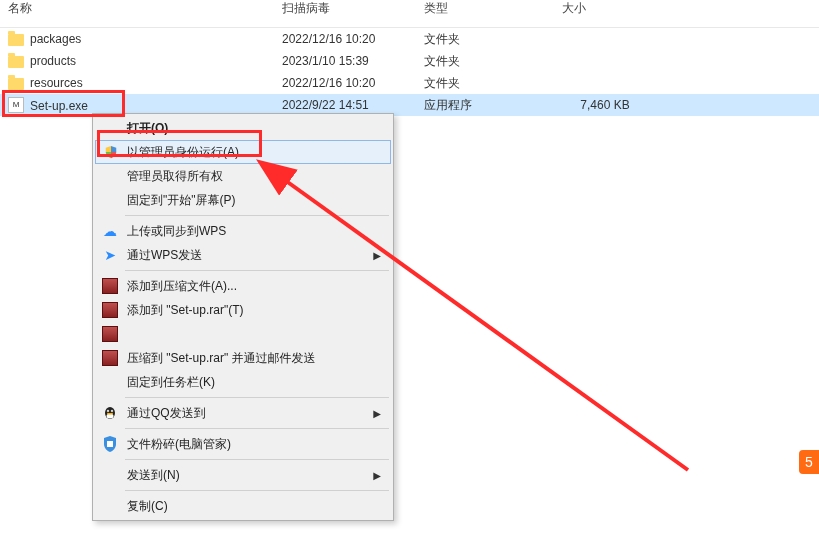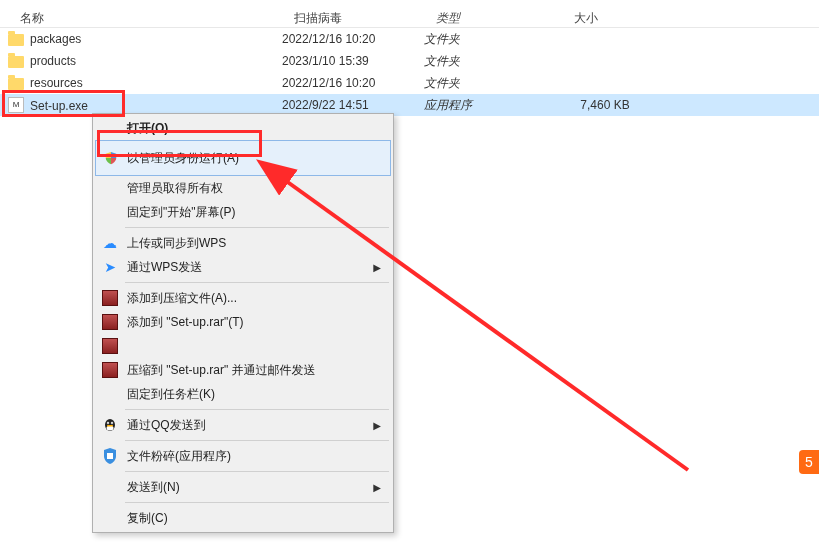--- a/index.html
+++ b/index.html
@@ -1,34 +1,34 @@
 <!DOCTYPE html>
 <html><head>
 <meta charset="utf-8">
 <style>
   * { box-sizing: border-box; margin: 0; padding: 0; font-family: "Microsoft YaHei", "Segoe UI", sans-serif; font-size: 12px; }
   body { background: #fff; width: 819px; height: 556px; position: relative; overflow: hidden; }
-  .header-row { display: flex; height: 28px; align-items: flex-end; border-bottom: 1px solid #e8e8e8; color: #444; background: #fff; padding-left: 12px; }
+  .header-row { display: flex; height: 28px; align-items: flex-start; border-bottom: 1px solid #e8e8e8; color: #444; background: #fff; }
   .header-row .col { padding: 0 8px; }
   .col-name { width: 274px; }
   .col-date { width: 142px; }
-  .col-type { width: 138px; font-style: italic; }
+  .col-type { width: 138px; }
   .col-size { width: 90px; text-align: left; }
   .file-list { }
   .file-row { display: flex; height: 22px; align-items: center; }
   .file-row.selected { background: #cde8ff; }
   .file-row .col { padding: 0 8px; color: #333; }
   .file-row .col-name { display: flex; align-items: flex-end; gap: 6px; }
   .file-row .col-size { text-align: center; padding-right: 16px; width: 110px; }
   .folder-icon { width: 16px; height: 12px; background: #ffd96a; border-radius: 1px; position: relative; display: inline-block; }
   .folder-icon::before { content: ""; position: absolute; top: -3px; left: 0; width: 7px; height: 3px; background: #ffd96a; border-radius: 1px 1px 0 0; }
   .exe-icon { width: 16px; height: 16px; background: #fff; border: 1px solid #bbb; position: relative; display: inline-block; font-size: 8px; line-height: 14px; text-align: center; color: #333; }
   .context-menu { position: absolute; left: 92px; top: 113px; width: 302px; background: #f0f0f0; border: 1px solid #b0b0b0; box-shadow: 3px 3px 6px rgba(0,0,0,0.2); padding: 2px; }
   .menu-item { display: flex; align-items: center; height: 24px; padding: 0 8px 0 32px; position: relative; color: #222; }
-  .menu-item.highlighted { border: 1px solid #8db8e8; background: #e5f0fb; padding: 0 7px 0 31px; height: 36px; }
+  .menu-item.highlighted { border: 1px solid #8db8e8; background: #e5f0fb; padding: 0 7px 0 31px; height: 24px; }
   .menu-item .arrow { position: absolute; right: 10px; font-size: 10px; color: #333; }
   .menu-sep { height: 1px; background: #d0d0d0; margin: 3px 2px 3px 30px; }
   .menu-icon { position: absolute; left: 6px; width: 18px; height: 18px; display: flex; align-items: center; justify-content: center; font-size: 12px; }
   .shield { width: 14px; height: 14px; }
   .shield .s1 { fill: #4a90d9; }
   .shield .s2 { fill: #ffc83d; }
   .shield .s3 { fill: #6cc04a; }
   .shield .s4 { fill: #e05757; }
   .wps-cloud { color: #2a8cff; font-size: 14px; }
   .rar-icon { width: 16px; height: 16px; background: linear-gradient(#c05050, #8a2020); border: 1px solid #5a1010; }
@@ -163,21 +163,21 @@
     <span class="arrow">▶</span>
   </div>
   <div class="menu-sep"></div>
   <div class="menu-item">
     <span class="menu-icon">
       <svg class="guanjia-icon" viewBox="0 0 14 16">
           <path d="M7 0 L13 2 V8 C13 12 10 15 7 16 C4 15 1 12 1 8 V2 Z" fill="#3a8fe0"></path>
           <rect x="4" y="5" width="6" height="6" fill="#fff"></rect>
         </svg>
     </span>
-    <span>文件粉碎(应用程序)</span>
+    <span>文件粉碎(电脑管家)</span>
   </div>
   <div class="menu-sep"></div>
   <div class="menu-item">
       <span>发送到(N)</span>
       <span class="arrow">▶</span>
     </div>
   <div class="menu-sep"></div>
   <div class="menu-item">
       <span>复制(C)</span>
     </div>

